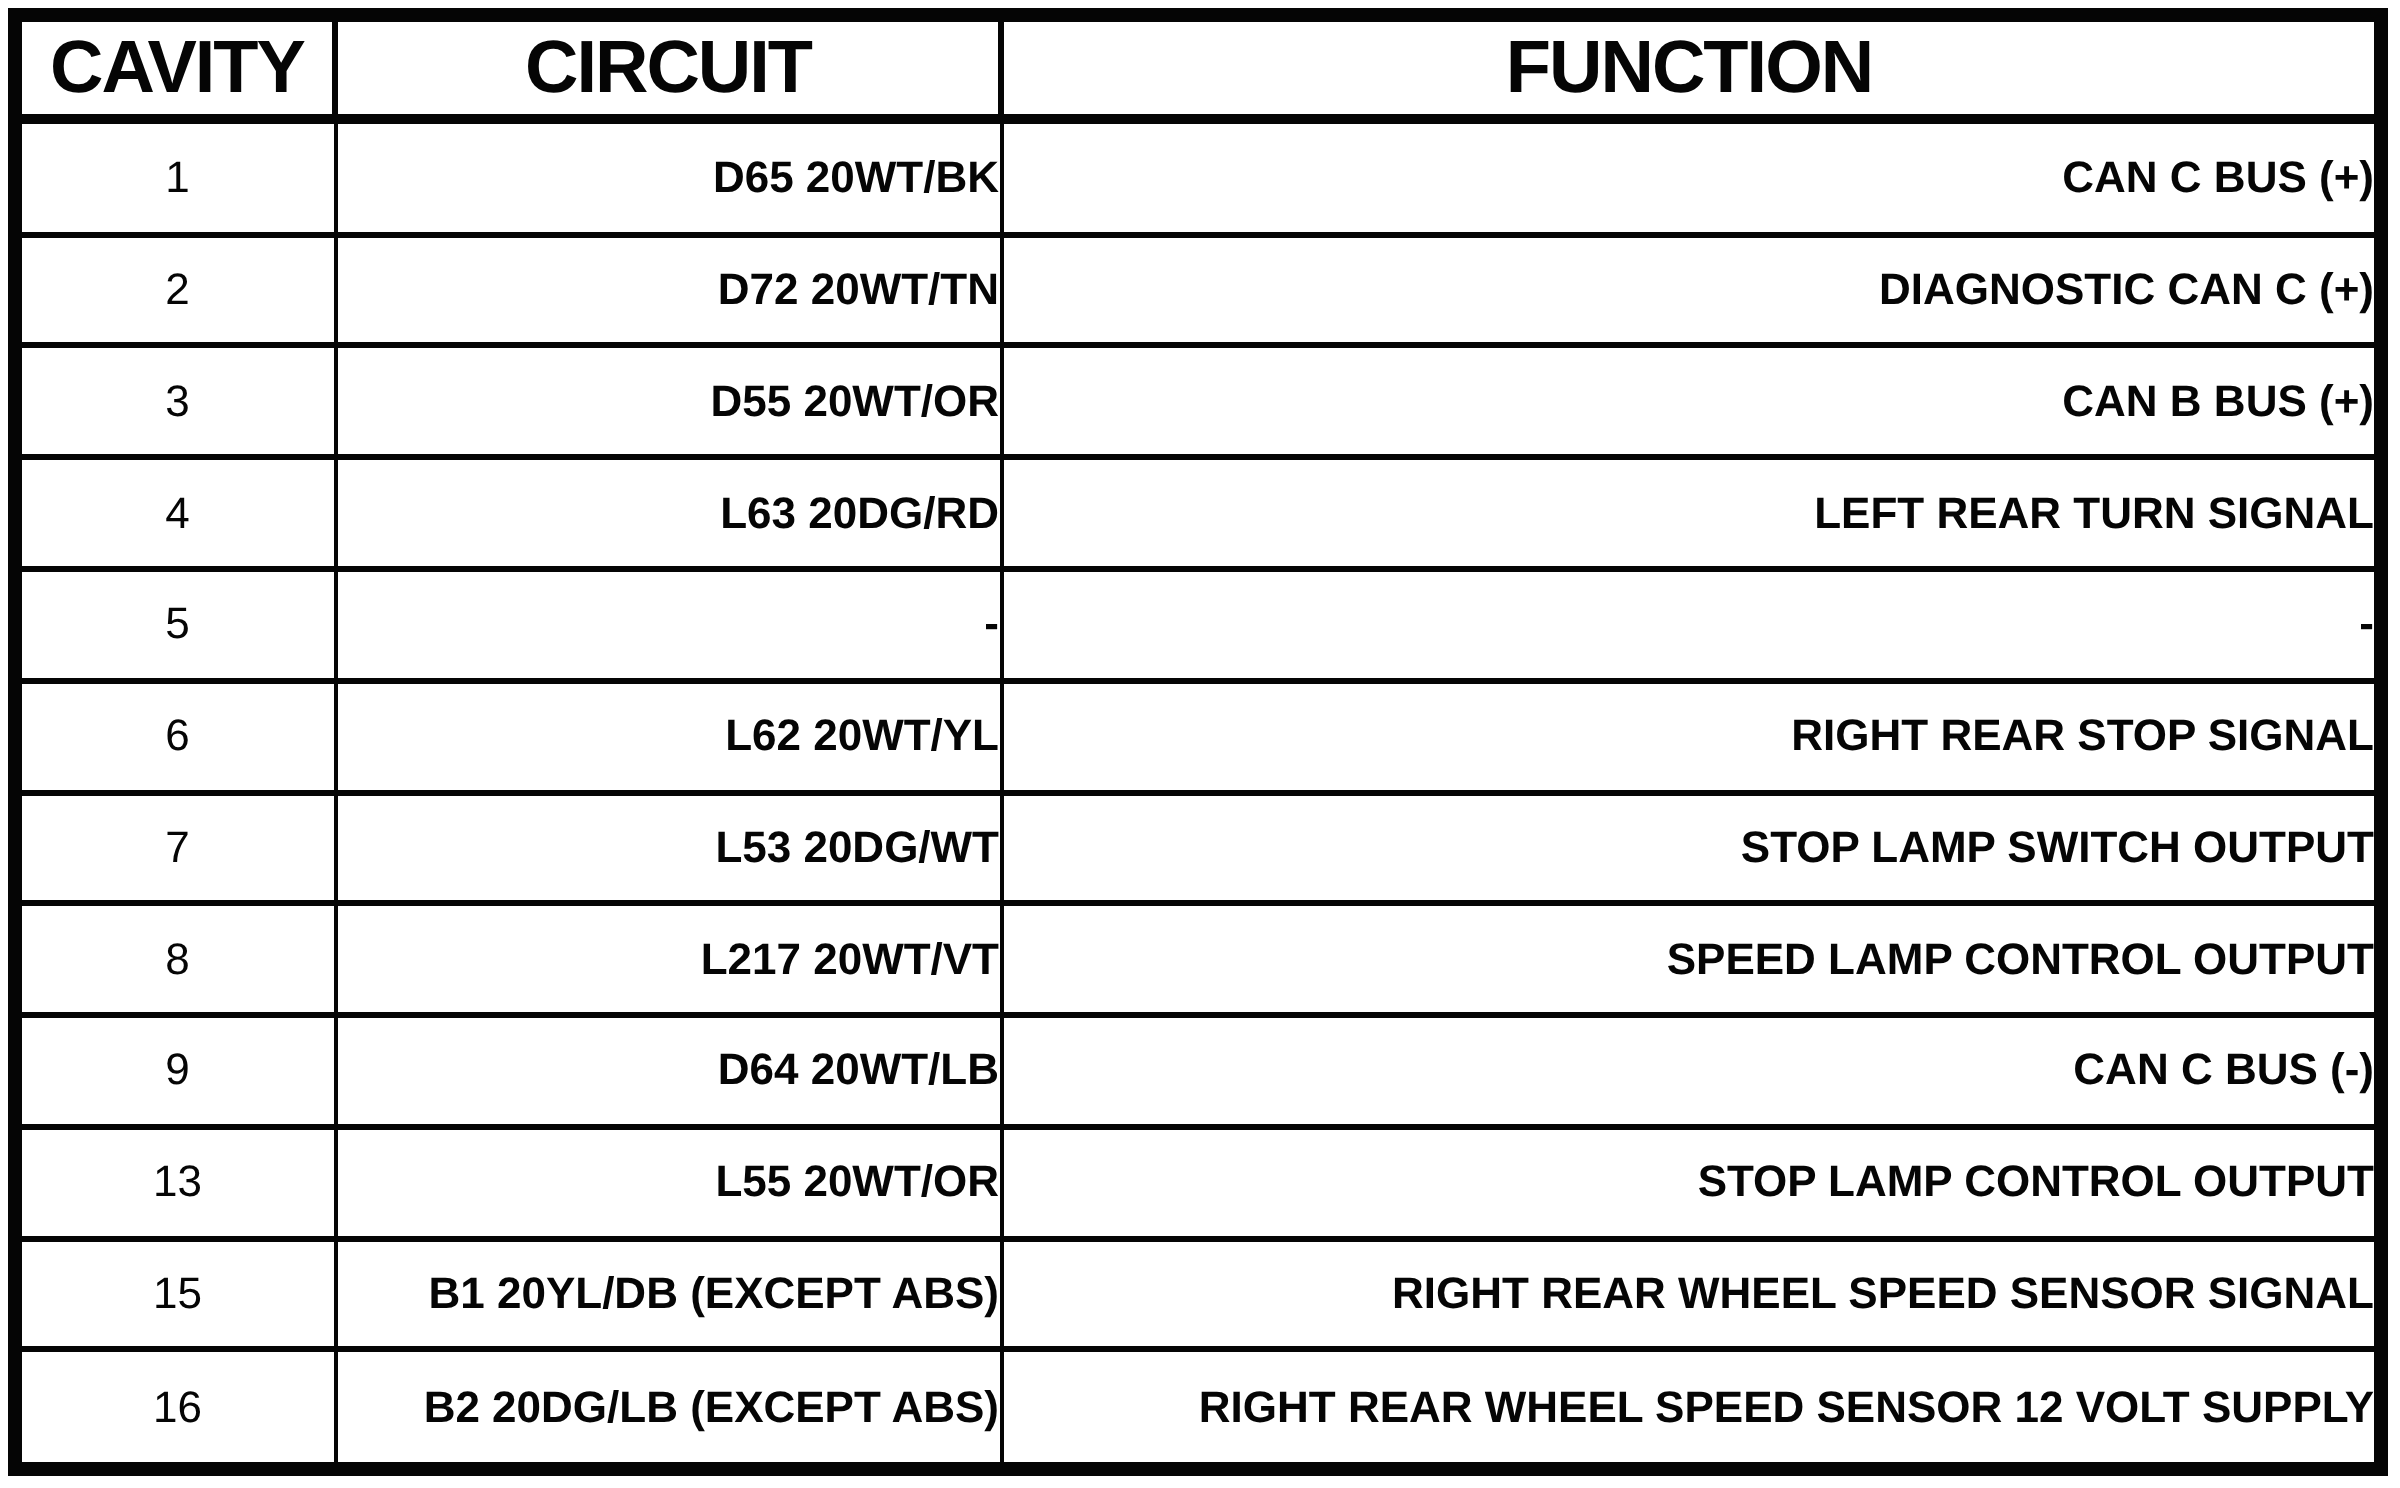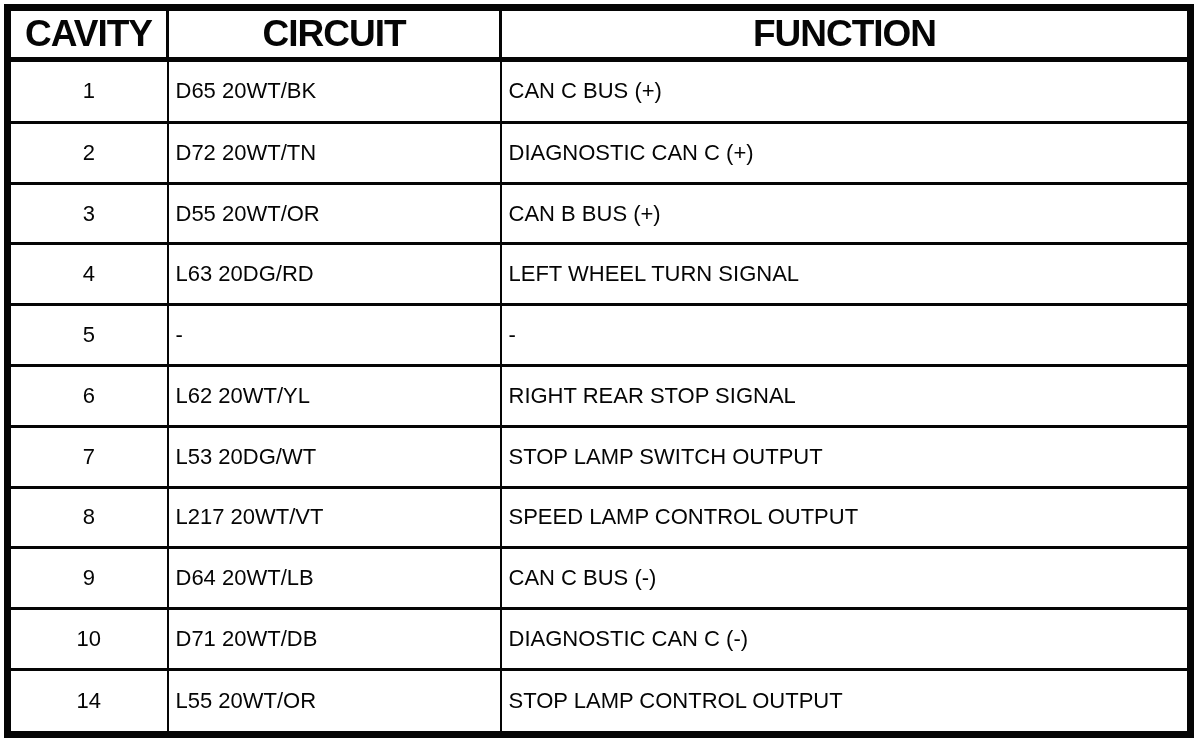--- a/index.html
+++ b/index.html
@@ -50,22 +50,23 @@
     font-weight: 400;
     vertical-align: middle;
     padding: 0;
     white-space: nowrap;
     overflow: hidden;
   }
   td.cav {
     text-align: center;
   }
   td.cir, td.fun {
-    text-align: left;
+    text-align: right;
     padding-left: 7px;
+    font-weight: bold;
   }
 </style>
 </head>
 <body>
 
 <div class="page">
   <table class="pinout">
     <colgroup>
       <col class="col-cavity">
       <col class="col-circuit">
@@ -90,21 +91,21 @@
           <td class="fun">DIAGNOSTIC CAN C (+)</td>
         </tr>
         <tr>
           <td class="cav">3</td>
           <td class="cir">D55 20WT/OR</td>
           <td class="fun">CAN B BUS (+)</td>
         </tr>
         <tr>
           <td class="cav">4</td>
           <td class="cir">L63 20DG/RD</td>
-          <td class="fun">LEFT WHEEL TURN SIGNAL</td>
+          <td class="fun">LEFT REAR TURN SIGNAL</td>
         </tr>
         <tr>
           <td class="cav">5</td>
           <td class="cir">-</td>
           <td class="fun">-</td>
         </tr>
         <tr>
           <td class="cav">6</td>
           <td class="cir">L62 20WT/YL</td>
           <td class="fun">RIGHT REAR STOP SIGNAL</td>
@@ -118,24 +119,29 @@
           <td class="cav">8</td>
           <td class="cir">L217 20WT/VT</td>
           <td class="fun">SPEED LAMP CONTROL OUTPUT</td>
         </tr>
         <tr>
           <td class="cav">9</td>
           <td class="cir">D64 20WT/LB</td>
           <td class="fun">CAN C BUS (-)</td>
         </tr>
         <tr>
-          <td class="cav">10</td>
-          <td class="cir">D71 20WT/DB</td>
-          <td class="fun">DIAGNOSTIC CAN C (-)</td>
+          <td class="cav">13</td>
+          <td class="cir">L55 20WT/OR</td>
+          <td class="fun">STOP LAMP CONTROL OUTPUT</td>
         </tr>
         <tr>
-          <td class="cav">14</td>
-          <td class="cir">L55 20WT/OR</td>
-          <td class="fun">STOP LAMP CONTROL OUTPUT</td>
+          <td class="cav">15</td>
+          <td class="cir">B1 20YL/DB (EXCEPT ABS)</td>
+          <td class="fun">RIGHT REAR WHEEL SPEED SENSOR SIGNAL</td>
+        </tr>
+        <tr>
+          <td class="cav">16</td>
+          <td class="cir">B2 20DG/LB (EXCEPT ABS)</td>
+          <td class="fun">RIGHT REAR WHEEL SPEED SENSOR 12 VOLT SUPPLY</td>
         </tr>
       </tbody>
   </table>
 </div>
 
 </body></html>

